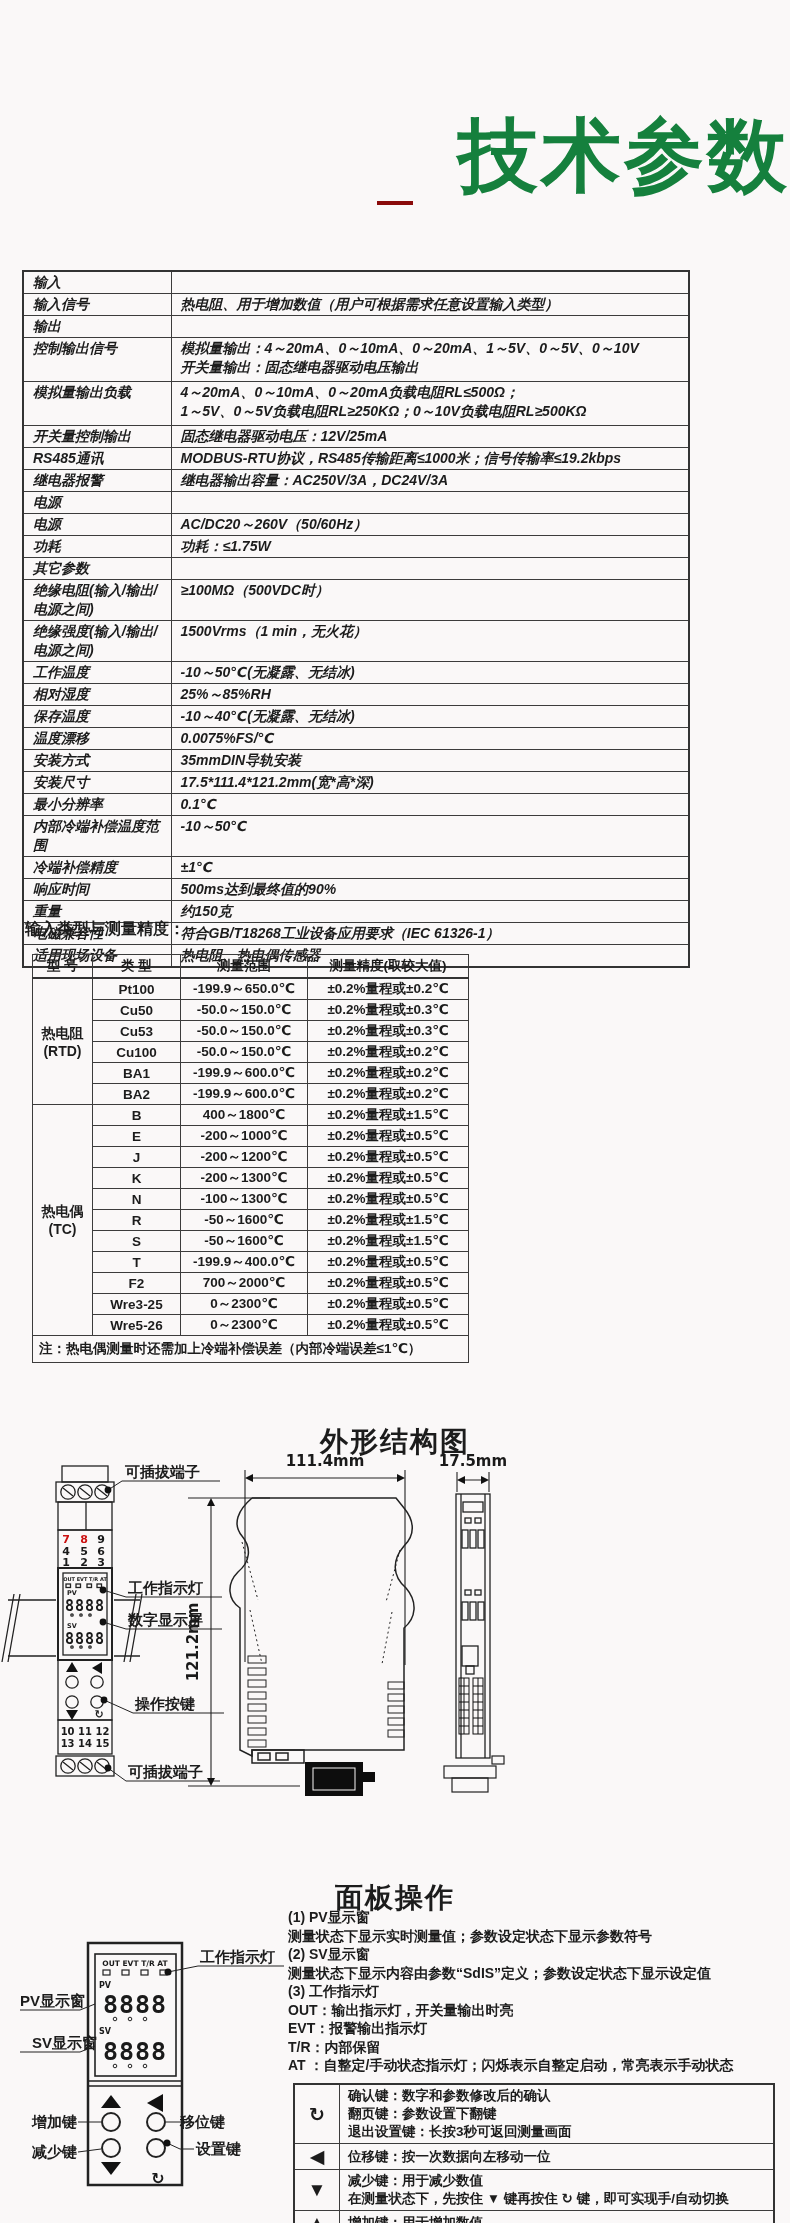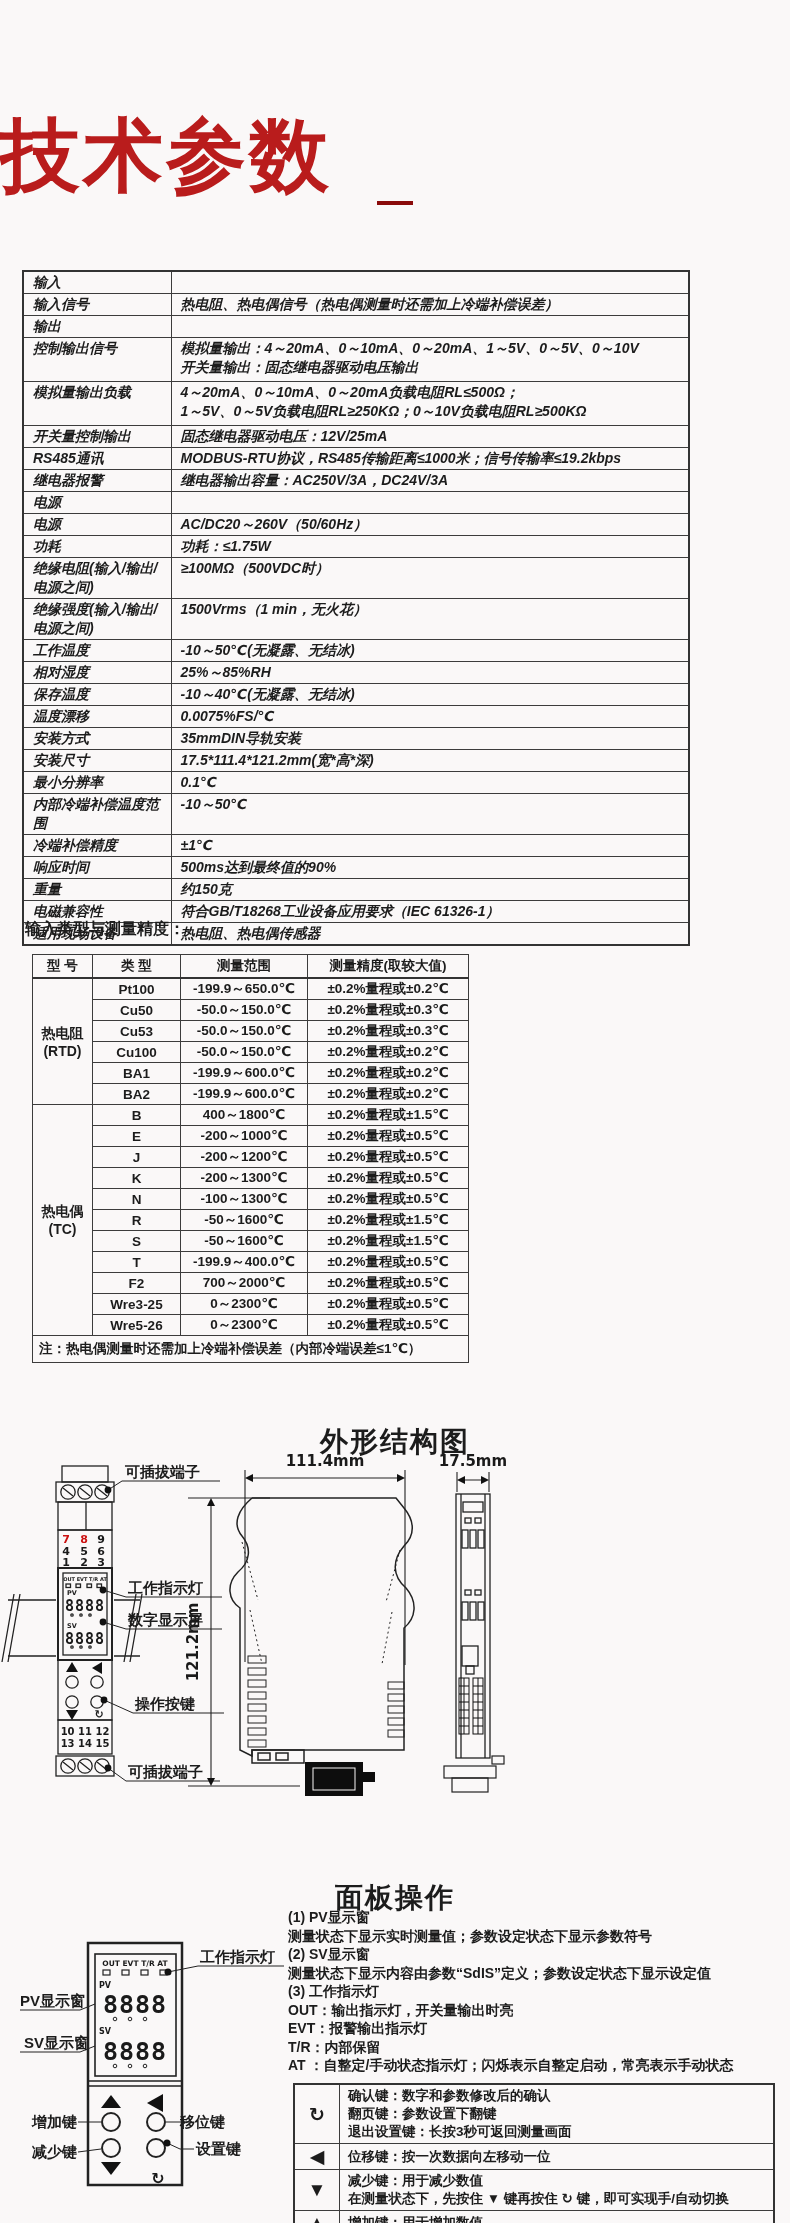--- a/index.html
+++ b/index.html
@@ -3,22 +3,22 @@
 <meta charset="utf-8">
 <style>
   html,body{margin:0;padding:0;}
   body{
     width:790px;height:2223px;position:relative;overflow:hidden;
     background:#faf8f8;color:#1c1c1c;
     font-family:"Liberation Sans","DejaVu Sans",sans-serif;
   }
   .abs{position:absolute;}
   
-  #page-title{top:58px;left:0;width:790px;text-align:left;
-    font-size:80px;line-height:1.1;font-weight:900;letter-spacing:3px;color:#b91c1c;}
+  #page-title{top:58px;left:0;width:790px;text-align:right;
+    font-size:80px;line-height:1.1;font-weight:900;letter-spacing:3px;color:#15803d;}
   #title-divider{top:201px;left:377px;width:36px;height:4px;background:#8a0b0b;}
   
   table{border-collapse:collapse;table-layout:fixed;}
   #spec-table{top:270px;left:22px;width:668px;border:2px solid #333;font-style:italic;}
   #spec-table td{border:1px solid #3c3c3c;font-size:14px;font-weight:700;
     line-height:19px;padding:1px 9px;height:19px;vertical-align:top;white-space:pre-line;}
   #spec-table td.l{width:148px;}
   #spec-table tr.tall td{height:41px;}
   
   #acc-heading{top:919px;left:25px;font-size:16px;font-weight:800;}
@@ -61,21 +61,21 @@
       <col style="width:148px">
       <col>
     </colgroup>
 <tbody>
 <tr>
         <td class="l">输入</td>
         <td class="v"></td>
       </tr>
 <tr>
         <td class="l">输入信号</td>
-        <td class="v">热电阻、热电偶信号（热电偶测量时还需加上冷端补偿误差）</td>
+        <td class="v">热电阻、用于增加数值（用户可根据需求任意设置输入类型）</td>
       </tr>
 <tr>
         <td class="l">输出</td>
         <td class="v"></td>
       </tr>
 <tr class="tall">
         <td class="l">控制输出信号</td>
         <td class="v">模拟量输出：4～20mA、0～10mA、0～20mA、1～5V、0～5V、0～10V
 开关量输出：固态继电器驱动电压输出</td>
       </tr>
@@ -100,20 +100,24 @@
         <td class="l">电源</td>
         <td class="v"></td>
       </tr>
 <tr>
         <td class="l">电源</td>
         <td class="v">AC/DC20～260V（50/60Hz）</td>
       </tr>
 <tr>
         <td class="l">功耗</td>
         <td class="v">功耗：≤1.75W</td>
+      </tr>
+<tr>
+        <td class="l">其它参数</td>
+        <td class="v"></td>
       </tr>
 <tr>
         <td class="l">绝缘电阻(输入/输出/电源之间)</td>
         <td class="v">≥100MΩ（500VDC时）</td>
       </tr>
 <tr>
         <td class="l">绝缘强度(输入/输出/电源之间)</td>
         <td class="v">1500Vrms（1 min，无火花）</td>
       </tr>
 <tr>
@@ -493,21 +497,21 @@
     <text x="135" y="66" font-size="7.5" text-anchor="middle">OUT EVT T/R AT</text>
     <text x="99" y="88" font-size="8">PV</text>
     <text x="135" y="113" font-size="25" text-anchor="middle" class="seg">8888</text>
     <text x="99" y="134" font-size="8">SV</text>
     <text x="135" y="160" font-size="25" text-anchor="middle" class="seg">8888</text>
     <text x="158" y="284" font-size="16" text-anchor="middle">↻</text>
   </svg>
 
   <div class="call" style="left:200px;top:48px">工作指示灯</div>
   <div class="call" style="left:20px;top:92px">PV显示窗</div>
-  <div class="call" style="left:24px;top:134px">SV显示窗</div>
+  <div class="call" style="left:32px;top:134px">SV显示窗</div>
   <div class="call" style="left:32px;top:213px">增加键</div>
   <div class="call" style="left:32px;top:243px">减少键</div>
   <div class="call" style="left:180px;top:213px">移位键</div>
   <div class="call" style="left:196px;top:240px">设置键</div>
 
   <div class="abs" id="panel-notes">
     <div>(1) PV显示窗</div>
     <div>测量状态下显示实时测量值；参数设定状态下显示参数符号</div>
     <div>(2) SV显示窗</div>
     <div>测量状态下显示内容由参数“SdIS”定义；参数设定状态下显示设定值</div>

